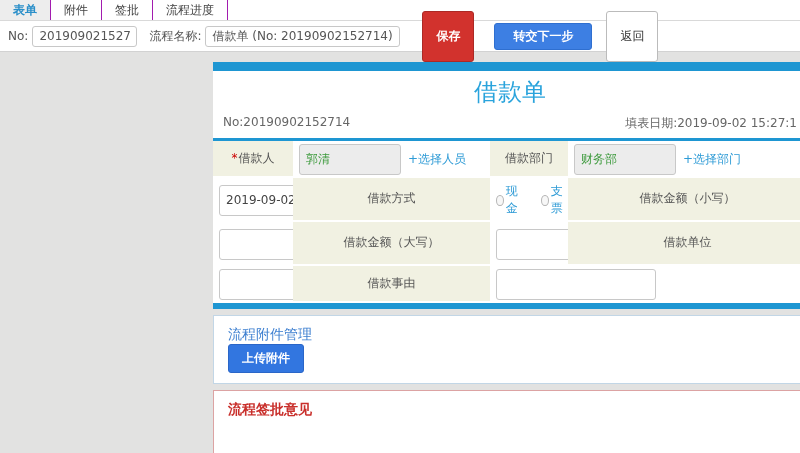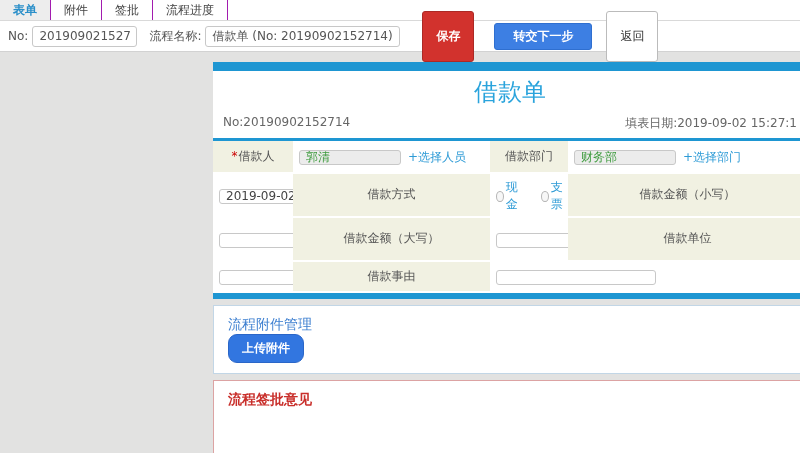--- a/index.html
+++ b/index.html
@@ -52,21 +52,21 @@
     color:#666; font-size:12px; border-bottom:3px solid #1e96d2;
   }
   .fields { display:grid; grid-template-columns:80px 197px 78px 1fr; }
   .flabel {
     background:#f1f1e2; color:#555; display:flex; align-items:center; justify-content:center;
     text-align:center; padding:3px 8px; border-bottom:2px solid #fff; line-height:1.6;
   }
   .fvalue { display:flex; align-items:center; padding:3px 6px; gap:7px; }
   .req { color:#c00; margin-right:1px; }
   .inp {
-    height:15px; border:1px solid #c8c8c8; border-radius:3px; padding:0 6px;
+    height:31px; border:1px solid #c8c8c8; border-radius:3px; padding:0 6px;
     font-size:12px; font-family:inherit; color:#444; width:160px; background:#fff;
   }
   .inp.ro { background:#ececec; color:#3c9a3c; width:102px; }
   .inp.date { width:108px; }
   .sel-link { color:#2e9bd6; text-decoration:none; cursor:pointer; white-space:nowrap; }
   .radio-group { display:flex; align-items:center; gap:20px; color:#2e9bd6; }
   .radio { display:inline-flex; align-items:center; gap:2px; cursor:pointer; }
   .rdot {
     width:11px; height:11px; border-radius:50%; border:1px solid #b5b5b5;
     background:#f7f7f7; display:inline-block;
@@ -77,21 +77,21 @@
   
   .panel { margin-top:6px; background:#fff; padding:10px 14px; }
   .attach-panel { border:1px solid #c2d6e6; }
   .attach-heading { color:#3d7fd0; font-size:14px; font-weight:normal; }
   .empty-bar {
     background:#fdf8e3; border:1px solid #eae0bd; color:#555;
     padding:5px 10px 5px 38px; margin:9px 0 9px;
   }
   .btn-upload {
     background:#3276e0; border:1px solid #2a66c8; color:#fff; font-weight:bold;
-    padding:5px 13px; border-radius:9px; font-size:12px; cursor:pointer; font-family:inherit;
+    padding:5px 13px; border-radius:3px; font-size:12px; cursor:pointer; font-family:inherit;
   }
 
   
   .approve-panel { border:1px solid #dca3a3; height:120px; }
   .approve-heading { color:#c9302c; font-size:14px; font-weight:bold; }
 </style>
 </head>
 <body>
 
 <div class="tabbar">

